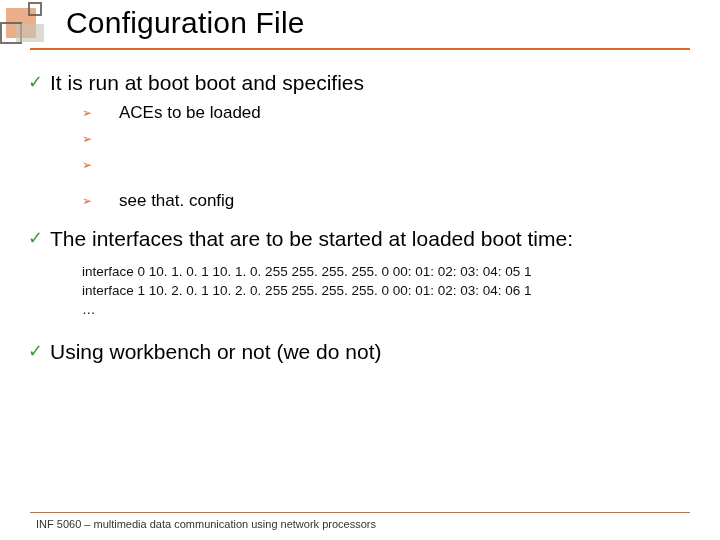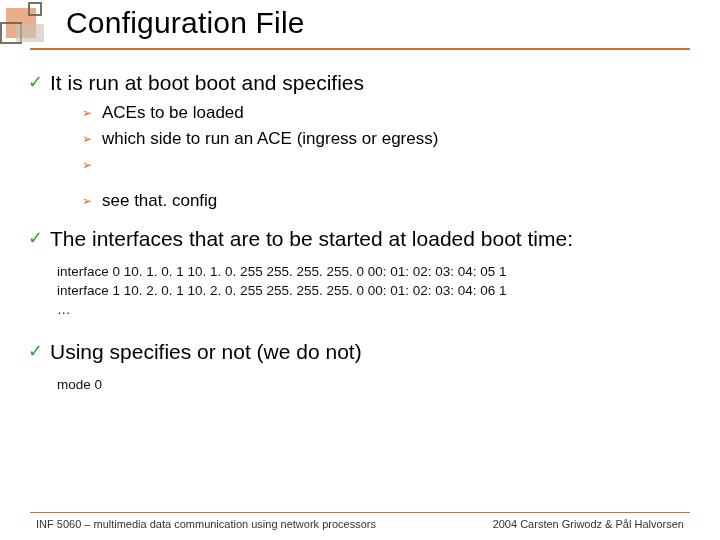--- a/index.html
+++ b/index.html
@@ -83,26 +83,27 @@
   .lvl2 .arrow {
     color: #d96b29;
     font-size: 12px;
     line-height: 22px;
     width: 20px;
     flex: 0 0 20px;
   }
   .lvl2 .txt2 {
     font-size: 17px;
     line-height: 22px;
+    margin-left: 17px;
   }
   .lvl2.gap {
     margin-top: 14px;
   }
   .code-block {
-    margin: 10px 0 20px 29px;
+    margin: 10px 0 20px 54px;
     font-size: 13.5px;
     line-height: 19px;
     font-family: Verdana, Arial, sans-serif; 
     white-space: pre;
     color: #111;
   }
   .footer {
     position: absolute;
     left: 0;
     right: 0;
@@ -155,46 +156,43 @@
       <span class="check">✓</span>
       <span class="txt">It is run at boot boot and specifies</span>
     </div>
     <div class="lvl2-group">
       <div class="lvl2">
         <span class="arrow">➢</span>
         <span class="txt2">ACEs to be loaded</span>
       </div>
       <div class="lvl2">
         <span class="arrow">➢</span>
-        <span class="txt2">which side to run an ACE (ingress or egress)</span>
       </div>
       <div class="lvl2">
         <span class="arrow">➢</span>
       </div>
       <div class="lvl2 gap">
         <span class="arrow">➢</span>
         <span class="txt2">see that. config</span>
       </div>
     </div>
 
     <div class="lvl1">
       <span class="check">✓</span>
       <span class="txt">The interfaces that are to be started at loaded boot time:</span>
     </div>
     <div class="code-block">interface 0 10. 1. 0. 1 10. 1. 0. 255 255. 255. 255. 0 00: 01: 02: 03: 04: 05 1
 interface 1 10. 2. 0. 1 10. 2. 0. 255 255. 255. 255. 0 00: 01: 02: 03: 04: 06 1
 …</div>
 
     <div class="lvl1">
       <span class="check">✓</span>
-      <span class="txt">Using specifies or not (we do not)</span>
+      <span class="txt">Using workbench or not (we do not)</span>
     </div>
-    <div class="code-block">mode 0</div>
 
   </div>
 
   <div class="footer">
     <div class="footer-line"></div>
     <div class="footer-left">INF 5060 – multimedia data communication using network processors</div>
-    <div class="footer-right">2004  Carsten Griwodz &amp; Pål Halvorsen</div>
   </div>
 
 </div>
 
 </body></html>

